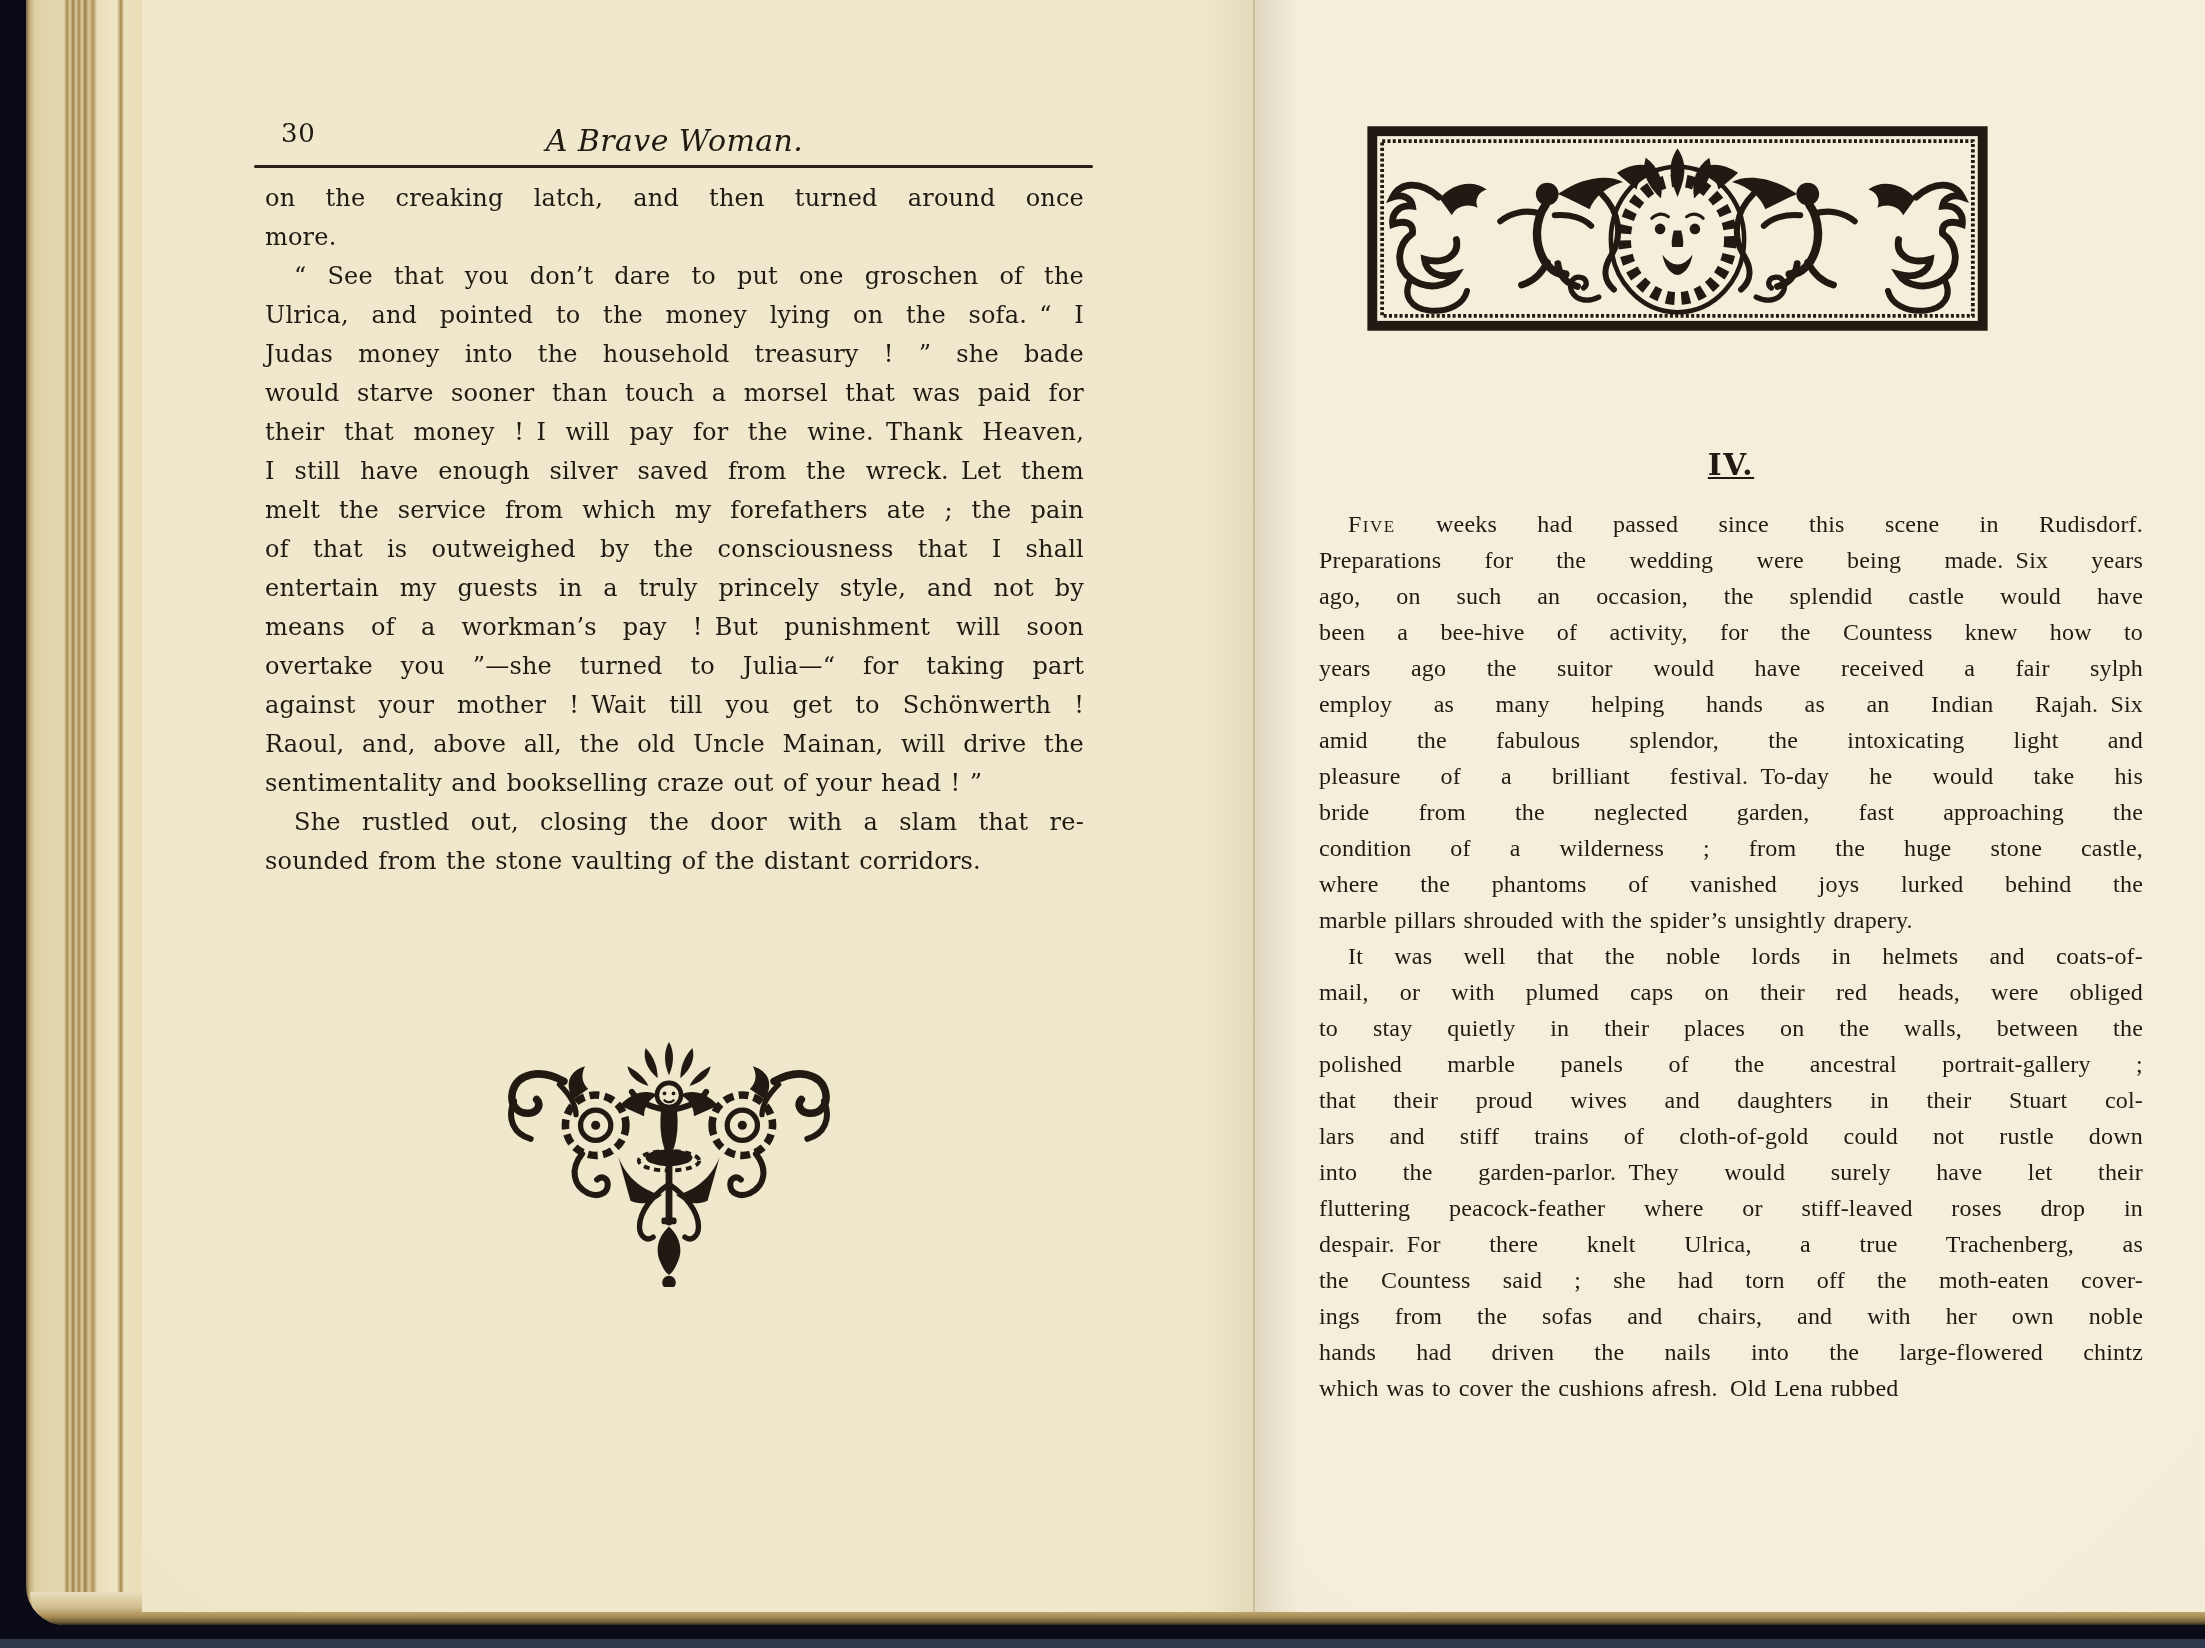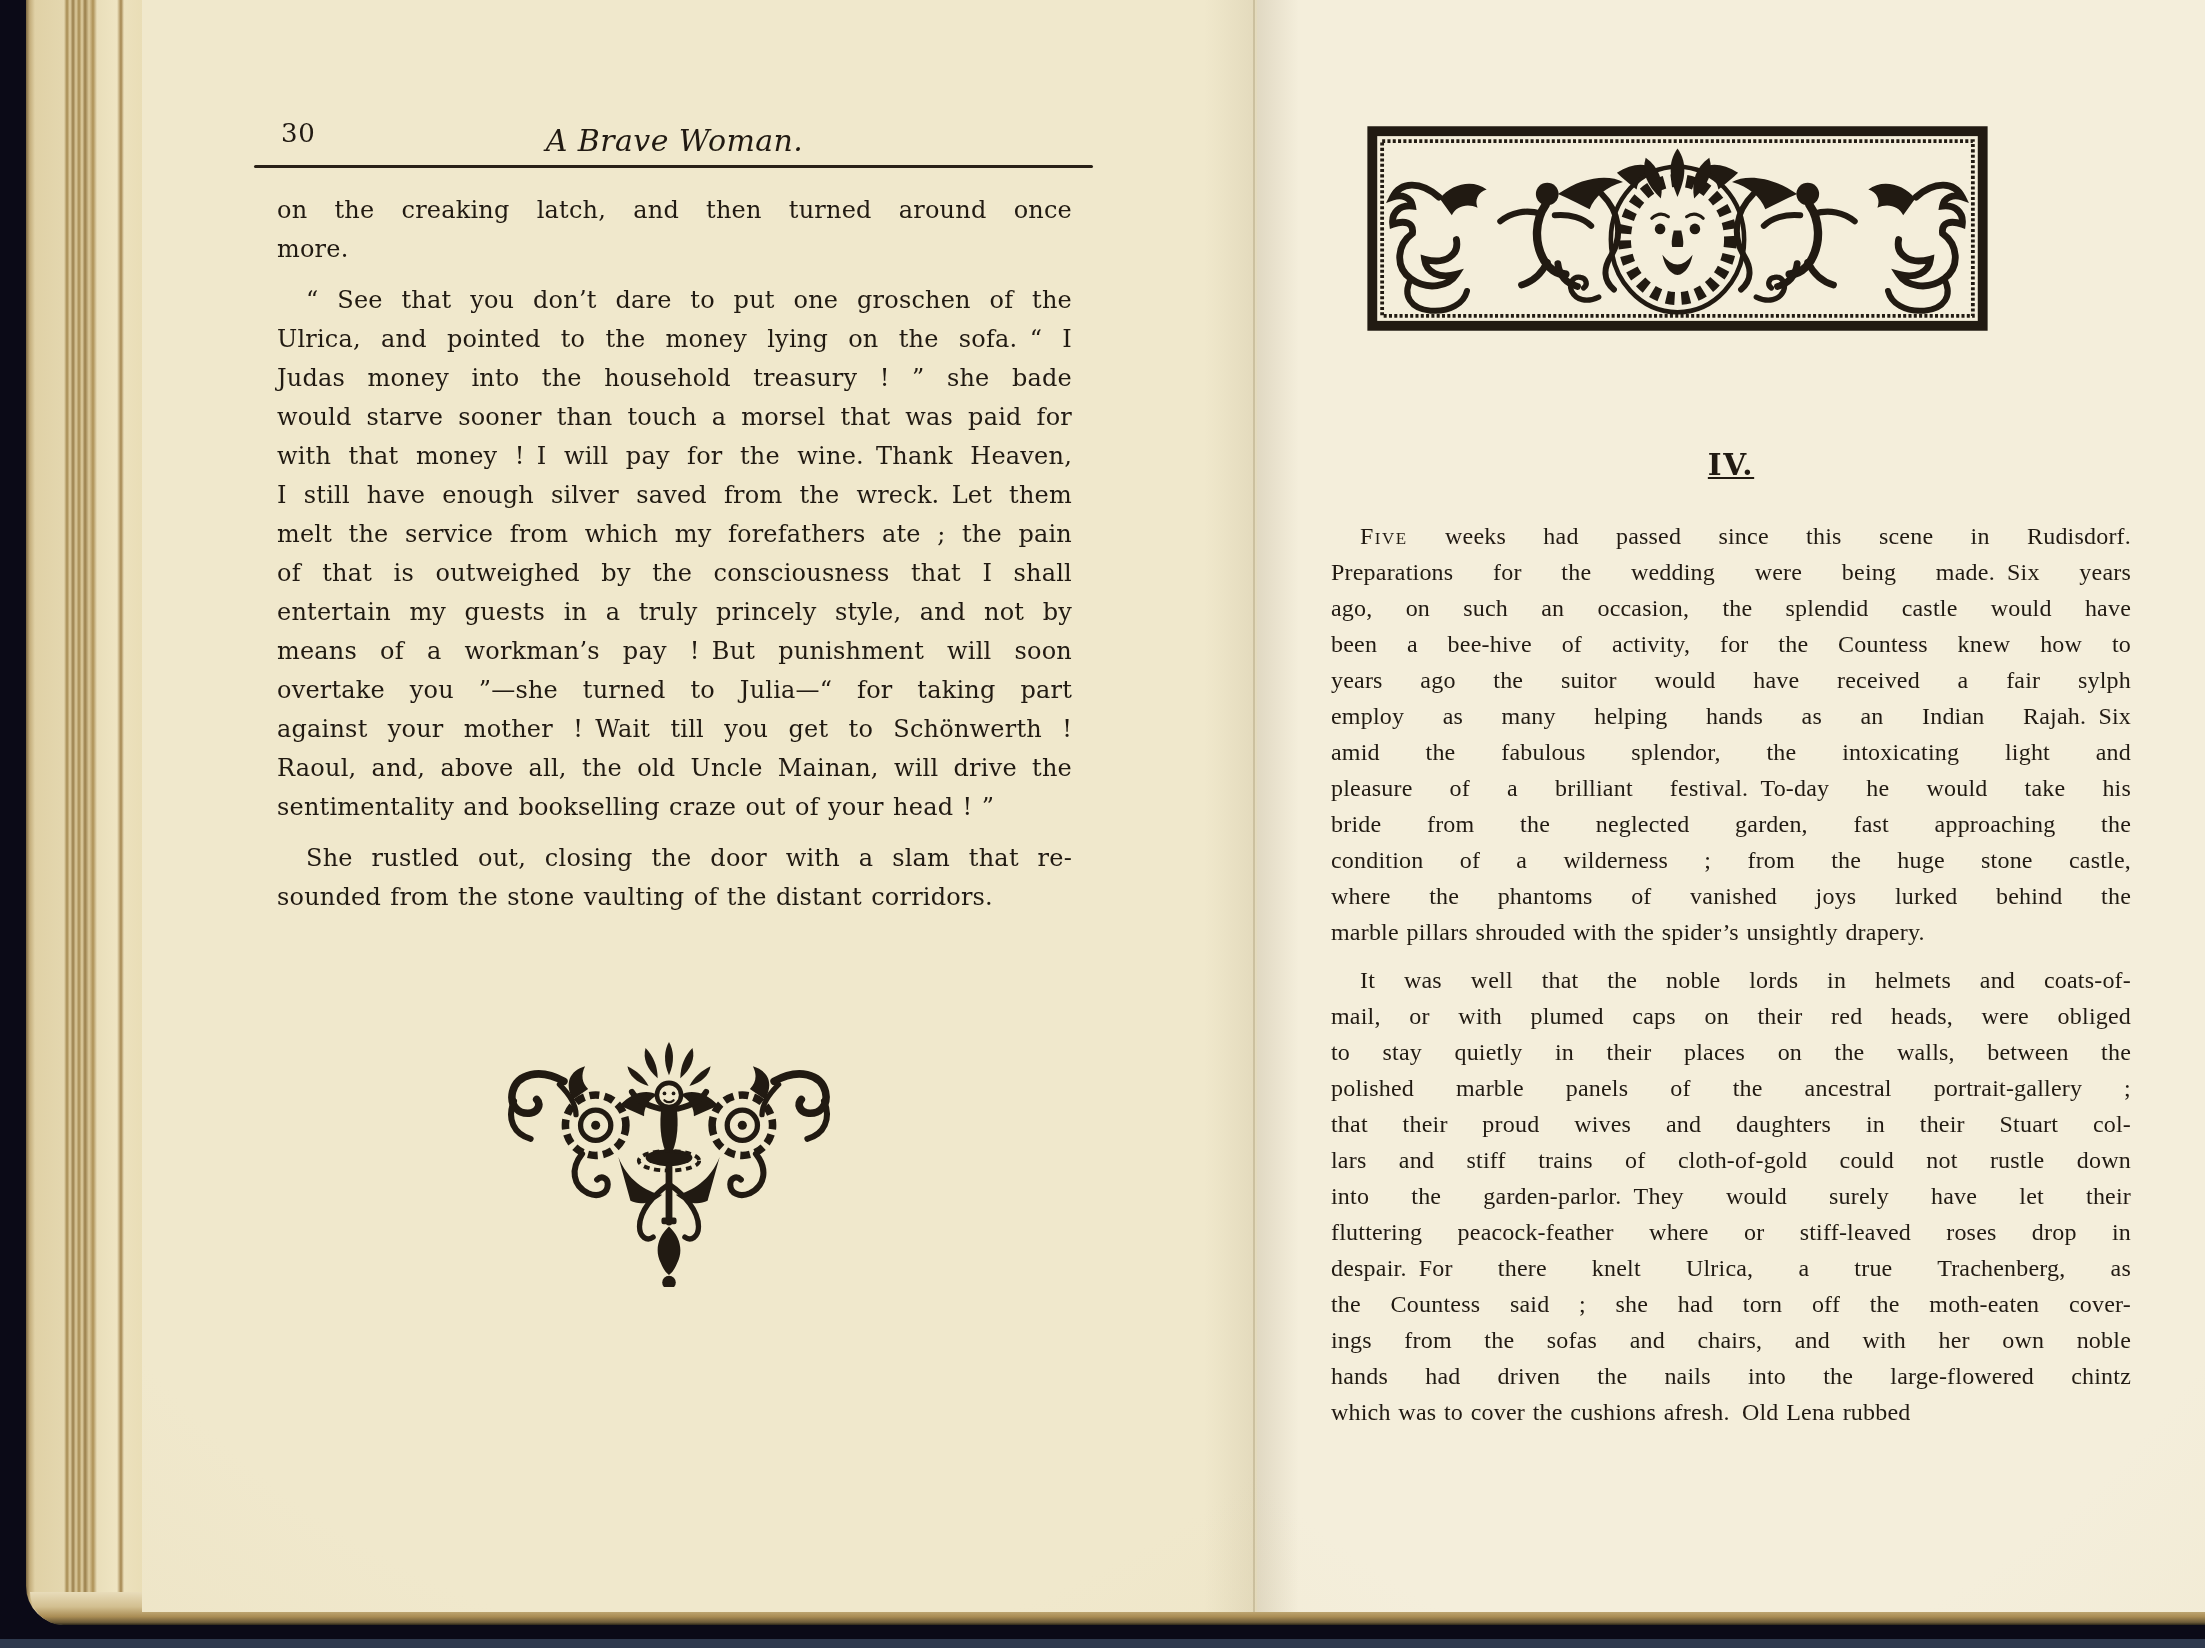--- a/index.html
+++ b/index.html
@@ -56,21 +56,21 @@
   
   .lp-header{position:absolute;left:265px;top:112px;width:819px;height:61px;}
   .folio{position:absolute;left:16px;top:6px;font-size:26px;letter-spacing:0.8px;}
   .running-title{position:absolute;left:0;width:100%;top:11px;text-align:center;font-style:italic;font-size:30px;letter-spacing:0.4px;}
   .header-rule{position:absolute;left:-11.4px;top:53px;width:839px;height:3px;background:#28211688;background:#292117;border-radius:1.5px;}
 
   
   .body-text{position:absolute;font-size:24px;word-spacing:1.5px;letter-spacing:0.2px;}
   .lp-body{left:265px;top:179px;width:819px;line-height:39px;}
   .rp-body{left:1319px;top:506px;width:824px;line-height:36px;font-family:Liberation Serif, serif;}
-  .para{margin:12px;}
+  .para{margin:0;}
   .line{text-align:justify;text-align-last:justify;white-space:normal;}
   .line.last{text-align-last:left;}
   .para.indent .line.first{text-indent:29px;}
   .smallcaps{font-variant:small-caps;letter-spacing:1.5px;}
 
   
   .rp-heading{
     position:absolute;left:1319px;top:447px;width:824px;
     text-align:center;font-size:29.5px;font-weight:bold;letter-spacing:1.5px;text-decoration:underline;
   }
@@ -105,21 +105,21 @@
   <div class="body-text lp-body">
       <div class="para">
         <div class="line first">on the creaking latch, and then turned around once</div>
         <div class="line last">more.</div>
       </div>
       <div class="para indent">
         <div class="line first">“ See that you don’t dare to put one groschen of the</div>
         <div class="line">Ulrica, and pointed to the money lying on the sofa. “ I</div>
         <div class="line">Judas money into the household treasury ! ” she bade</div>
         <div class="line">would starve sooner than touch a morsel that was paid for</div>
-        <div class="line">with that money ! I will pay for the wine. Thank Heaven,</div>
+        <div class="line">their that money ! I will pay for the wine. Thank Heaven,</div>
         <div class="line">I still have enough silver saved from the wreck. Let them</div>
         <div class="line">melt the service from which my forefathers ate ; the pain</div>
         <div class="line">of that is outweighed by the consciousness that I shall</div>
         <div class="line">entertain my guests in a truly princely style, and not by</div>
         <div class="line">means of a workman’s pay ! But punishment will soon</div>
         <div class="line">overtake you ”—she turned to Julia—“ for taking part</div>
         <div class="line">against your mother ! Wait till you get to Schönwerth !</div>
         <div class="line">Raoul, and, above all, the old Uncle Mainan, will drive the</div>
         <div class="line last">sentimentality and bookselling craze out of your head ! ”</div>
       </div>

